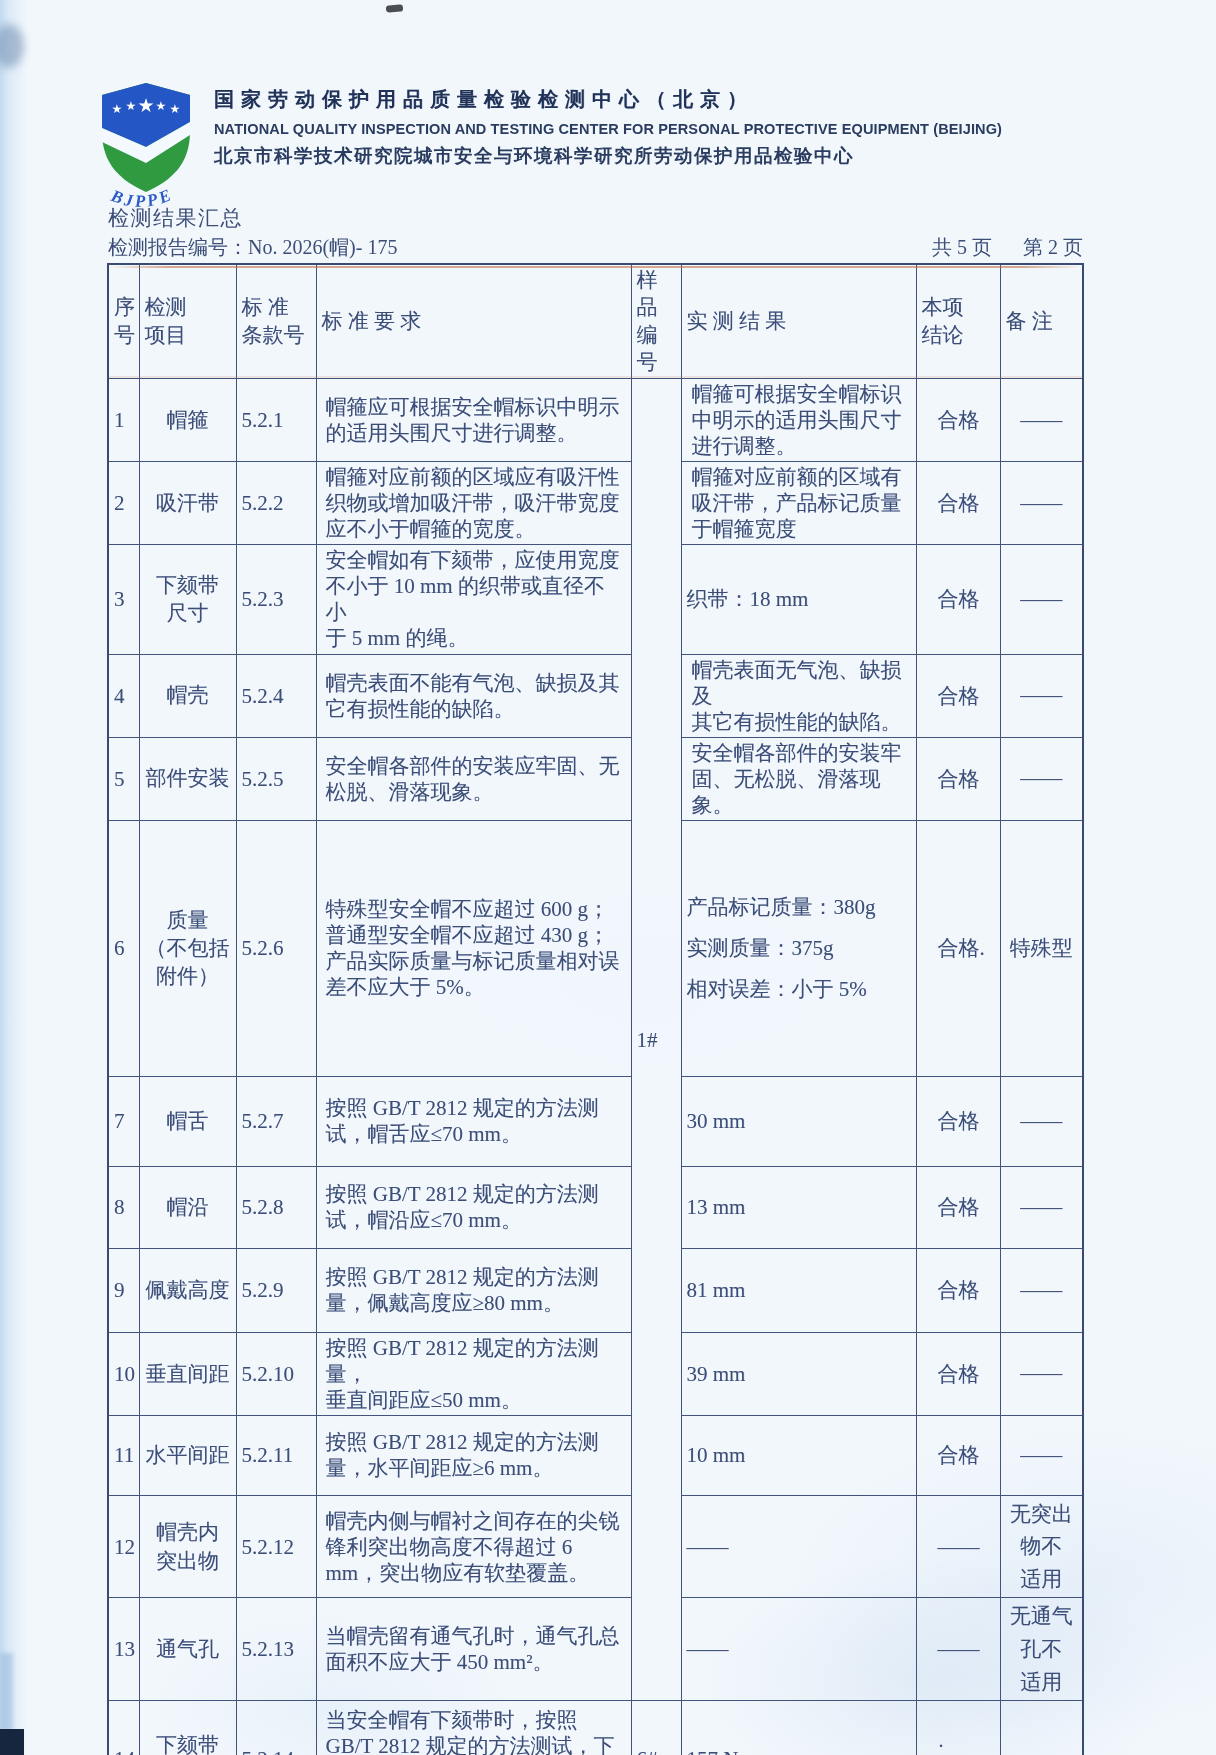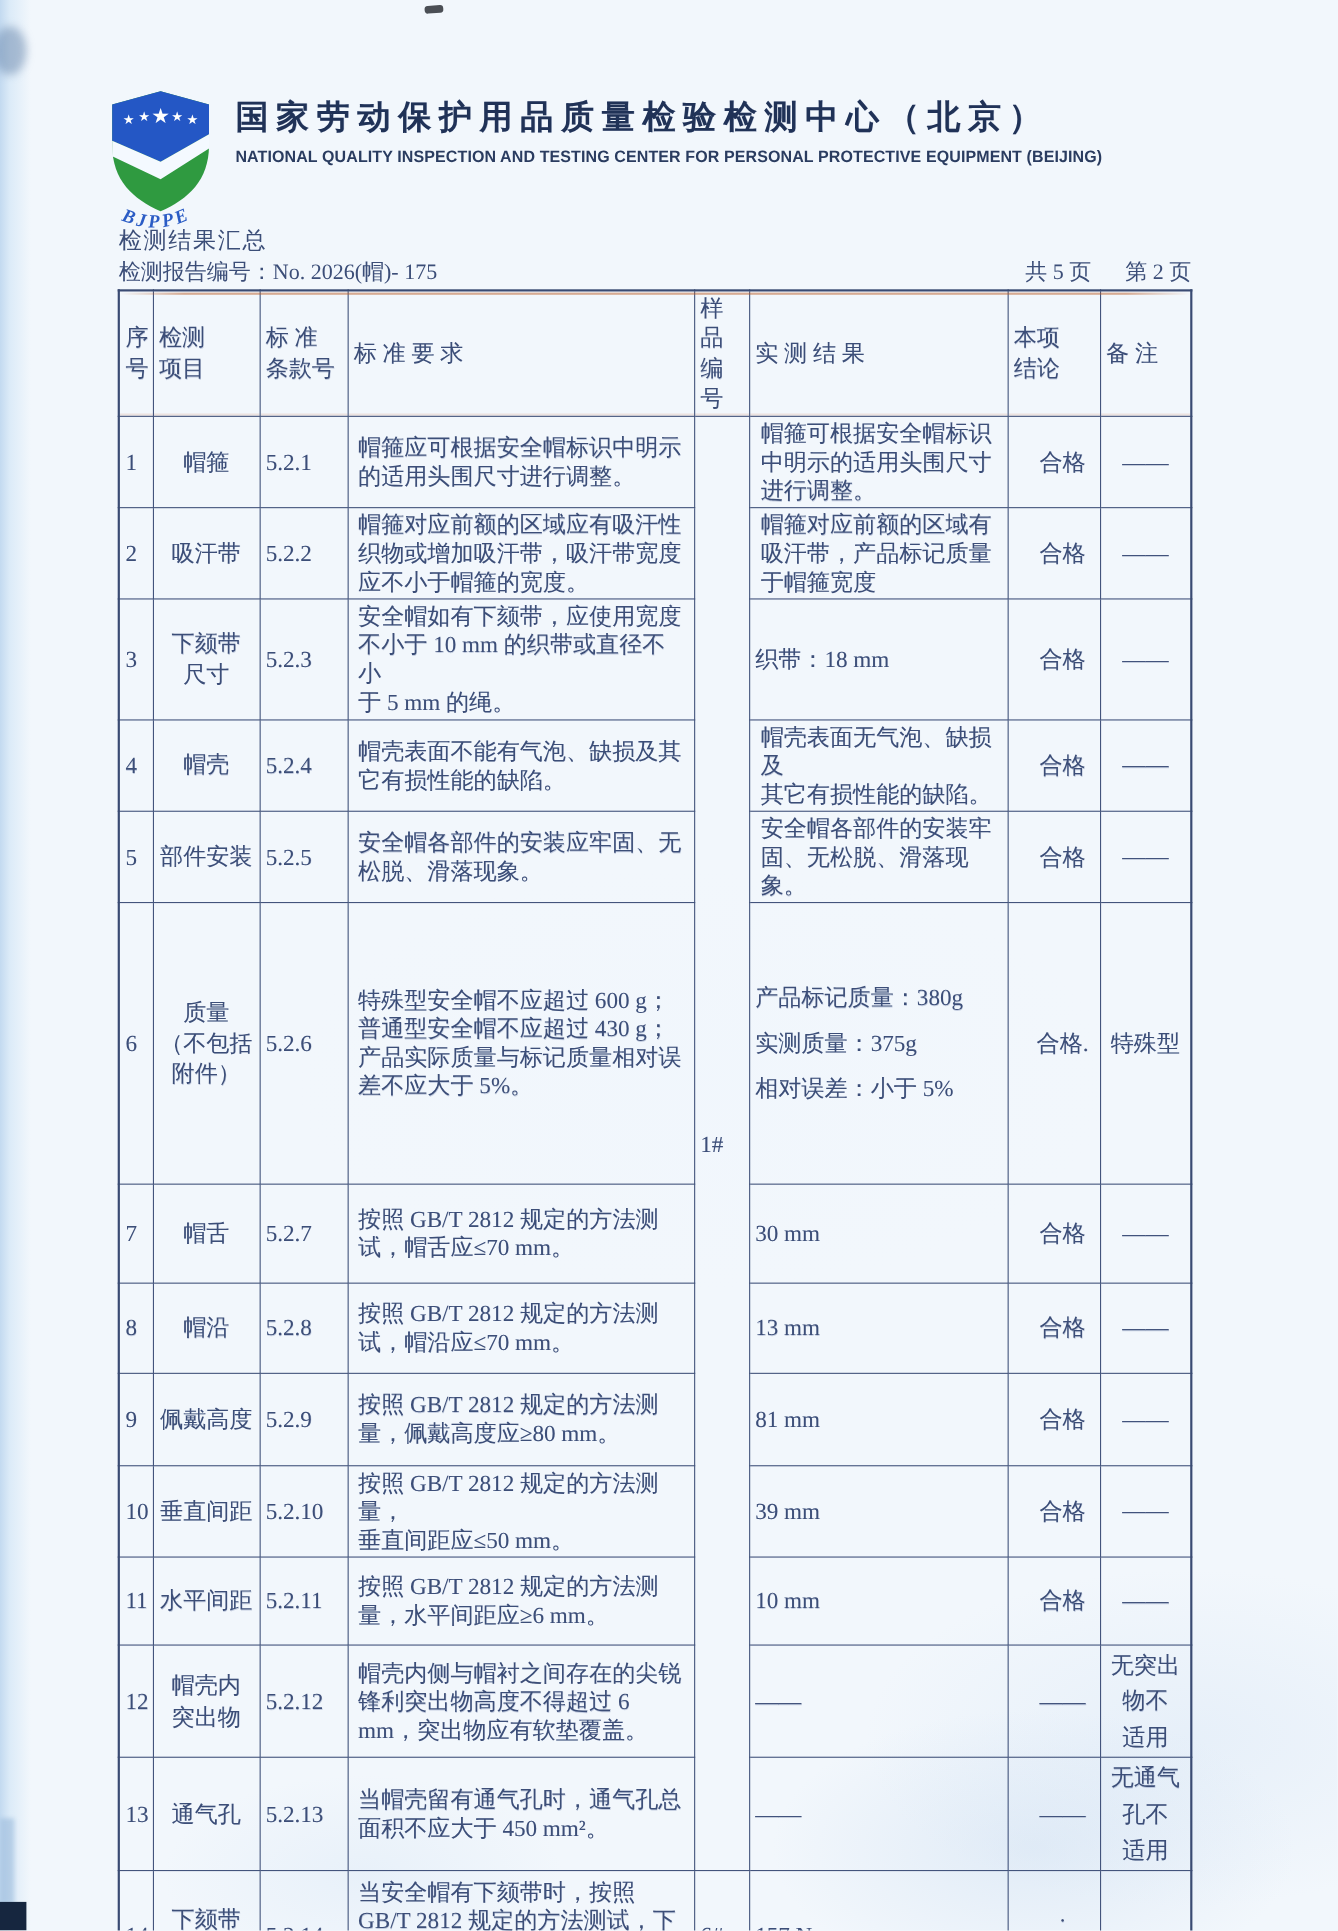--- a/index.html
+++ b/index.html
@@ -23,21 +23,21 @@
   .smudge-topleft{position:absolute;left:-6px;top:24px;width:30px;height:44px;border-radius:50%;
     background:rgba(92,122,162,.45);filter:blur(4px);}
   .speck-top{position:absolute;left:386px;top:5px;width:17px;height:7px;border-radius:3px;
     background:#20242b;opacity:.8;transform:rotate(-4deg);}
   .mark-bottomleft{position:absolute;left:0;bottom:0;width:24px;height:26px;background:#16263f;}
   .mark-bottomleft2{position:absolute;left:0;bottom:24px;width:13px;height:78px;
     background:rgba(150,182,216,.55);filter:blur(2px);}
   
   .logo{position:absolute;left:94px;top:80px;width:104px;height:132px;}
   .orgtext{position:absolute;left:214px;top:86px;}
-  .org-cn{font-size:30px;font-weight:bold;letter-spacing:7px;color:#203257;white-space:nowrap;
+  .org-cn{font-size:20px;font-weight:bold;letter-spacing:7px;color:#203257;white-space:nowrap;
     text-shadow:.4px .4px .6px rgba(80,100,150,.4);}
   .org-en{font-family:"Liberation Sans","DejaVu Sans",sans-serif;font-size:15px;font-weight:bold;
     letter-spacing:.1px;color:#2a3c60;margin-top:7px;white-space:nowrap;transform:scaleX(.97);transform-origin:left;}
   .org-sub{font-size:18.5px;font-weight:bold;letter-spacing:1.5px;color:#2a3c60;margin-top:6px;white-space:nowrap;}
   
   .section-title{position:absolute;left:108px;top:204px;font-size:21px;letter-spacing:1.5px;}
   .report-line{position:absolute;left:108px;top:234px;width:975px;display:flex;
     justify-content:space-between;font-size:20px;}
   .pager span{margin-left:26px;}
   
@@ -48,21 +48,21 @@
     background:linear-gradient(90deg,rgba(190,60,40,0),rgba(190,60,40,.5) 6%,rgba(190,60,40,.5) 94%,rgba(190,60,40,0));}
   table{border-collapse:collapse;table-layout:fixed;width:975px;border:2.4px solid #3a4b73;}
   th,td{border:1.6px solid #43547c;white-space:pre-line;vertical-align:middle;
     font-weight:normal;font-size:21px;line-height:1.24;padding:2px 5px;
     text-shadow:.3px .3px .5px rgba(90,110,160,.3);}
   thead th{line-height:1.3;box-shadow:inset 0 -2px 0 rgba(200,110,60,.15);}
   .c{text-align:left;}
   .l{text-align:left;padding-left:10px;padding-right:8px;margin-left:40px;}
   td.req{text-align:left;padding-left:9px;padding-right:6px;}
   .spread{line-height:1.95;}
-  .concl{text-align:center;padding-left:21px;}
+  .concl{text-align:left;padding-left:21px;}
   .remark{text-align:center;line-height:1.55;}
   .itemcell{text-align:center;line-height:1.35;}
 </style>
 </head>
 <body>
 
 <div class="page">
 
   <div class="edge-strip"></div>
   <div class="smudge-topleft"></div>
@@ -81,20 +81,21 @@
     <text x="79" y="33" font-size="12" fill="#ffffff" text-anchor="middle">★</text>
     <path id="arcpath" d="M14 120 Q50 136 86 114" fill="none"></path>
     <text font-size="17" font-style="italic" font-weight="bold" fill="#2b5cc5" letter-spacing="3">
       <textPath href="#arcpath">BJPPE</textPath>
     </text>
   </svg>
 
   <div class="orgtext">
     <div class="org-cn">国家劳动保护用品质量检验检测中心（北京）</div>
     <div class="org-en">NATIONAL QUALITY INSPECTION AND TESTING CENTER FOR PERSONAL PROTECTIVE EQUIPMENT (BEIJING)</div>
+    <div class="org-sub">北京市科学技术研究院城市安全与环境科学研究所劳动保护用品检验中心</div>
   </div>
 
   <div class="section-title">检测结果汇总</div>
   <div class="report-line">
     <div><span>检测报告编号：</span><span>No. 2026(帽)- 175</span></div>
     <div class="pager">
       <span>共 5 页</span>
       <span>第 2 页</span>
     </div>
   </div>

